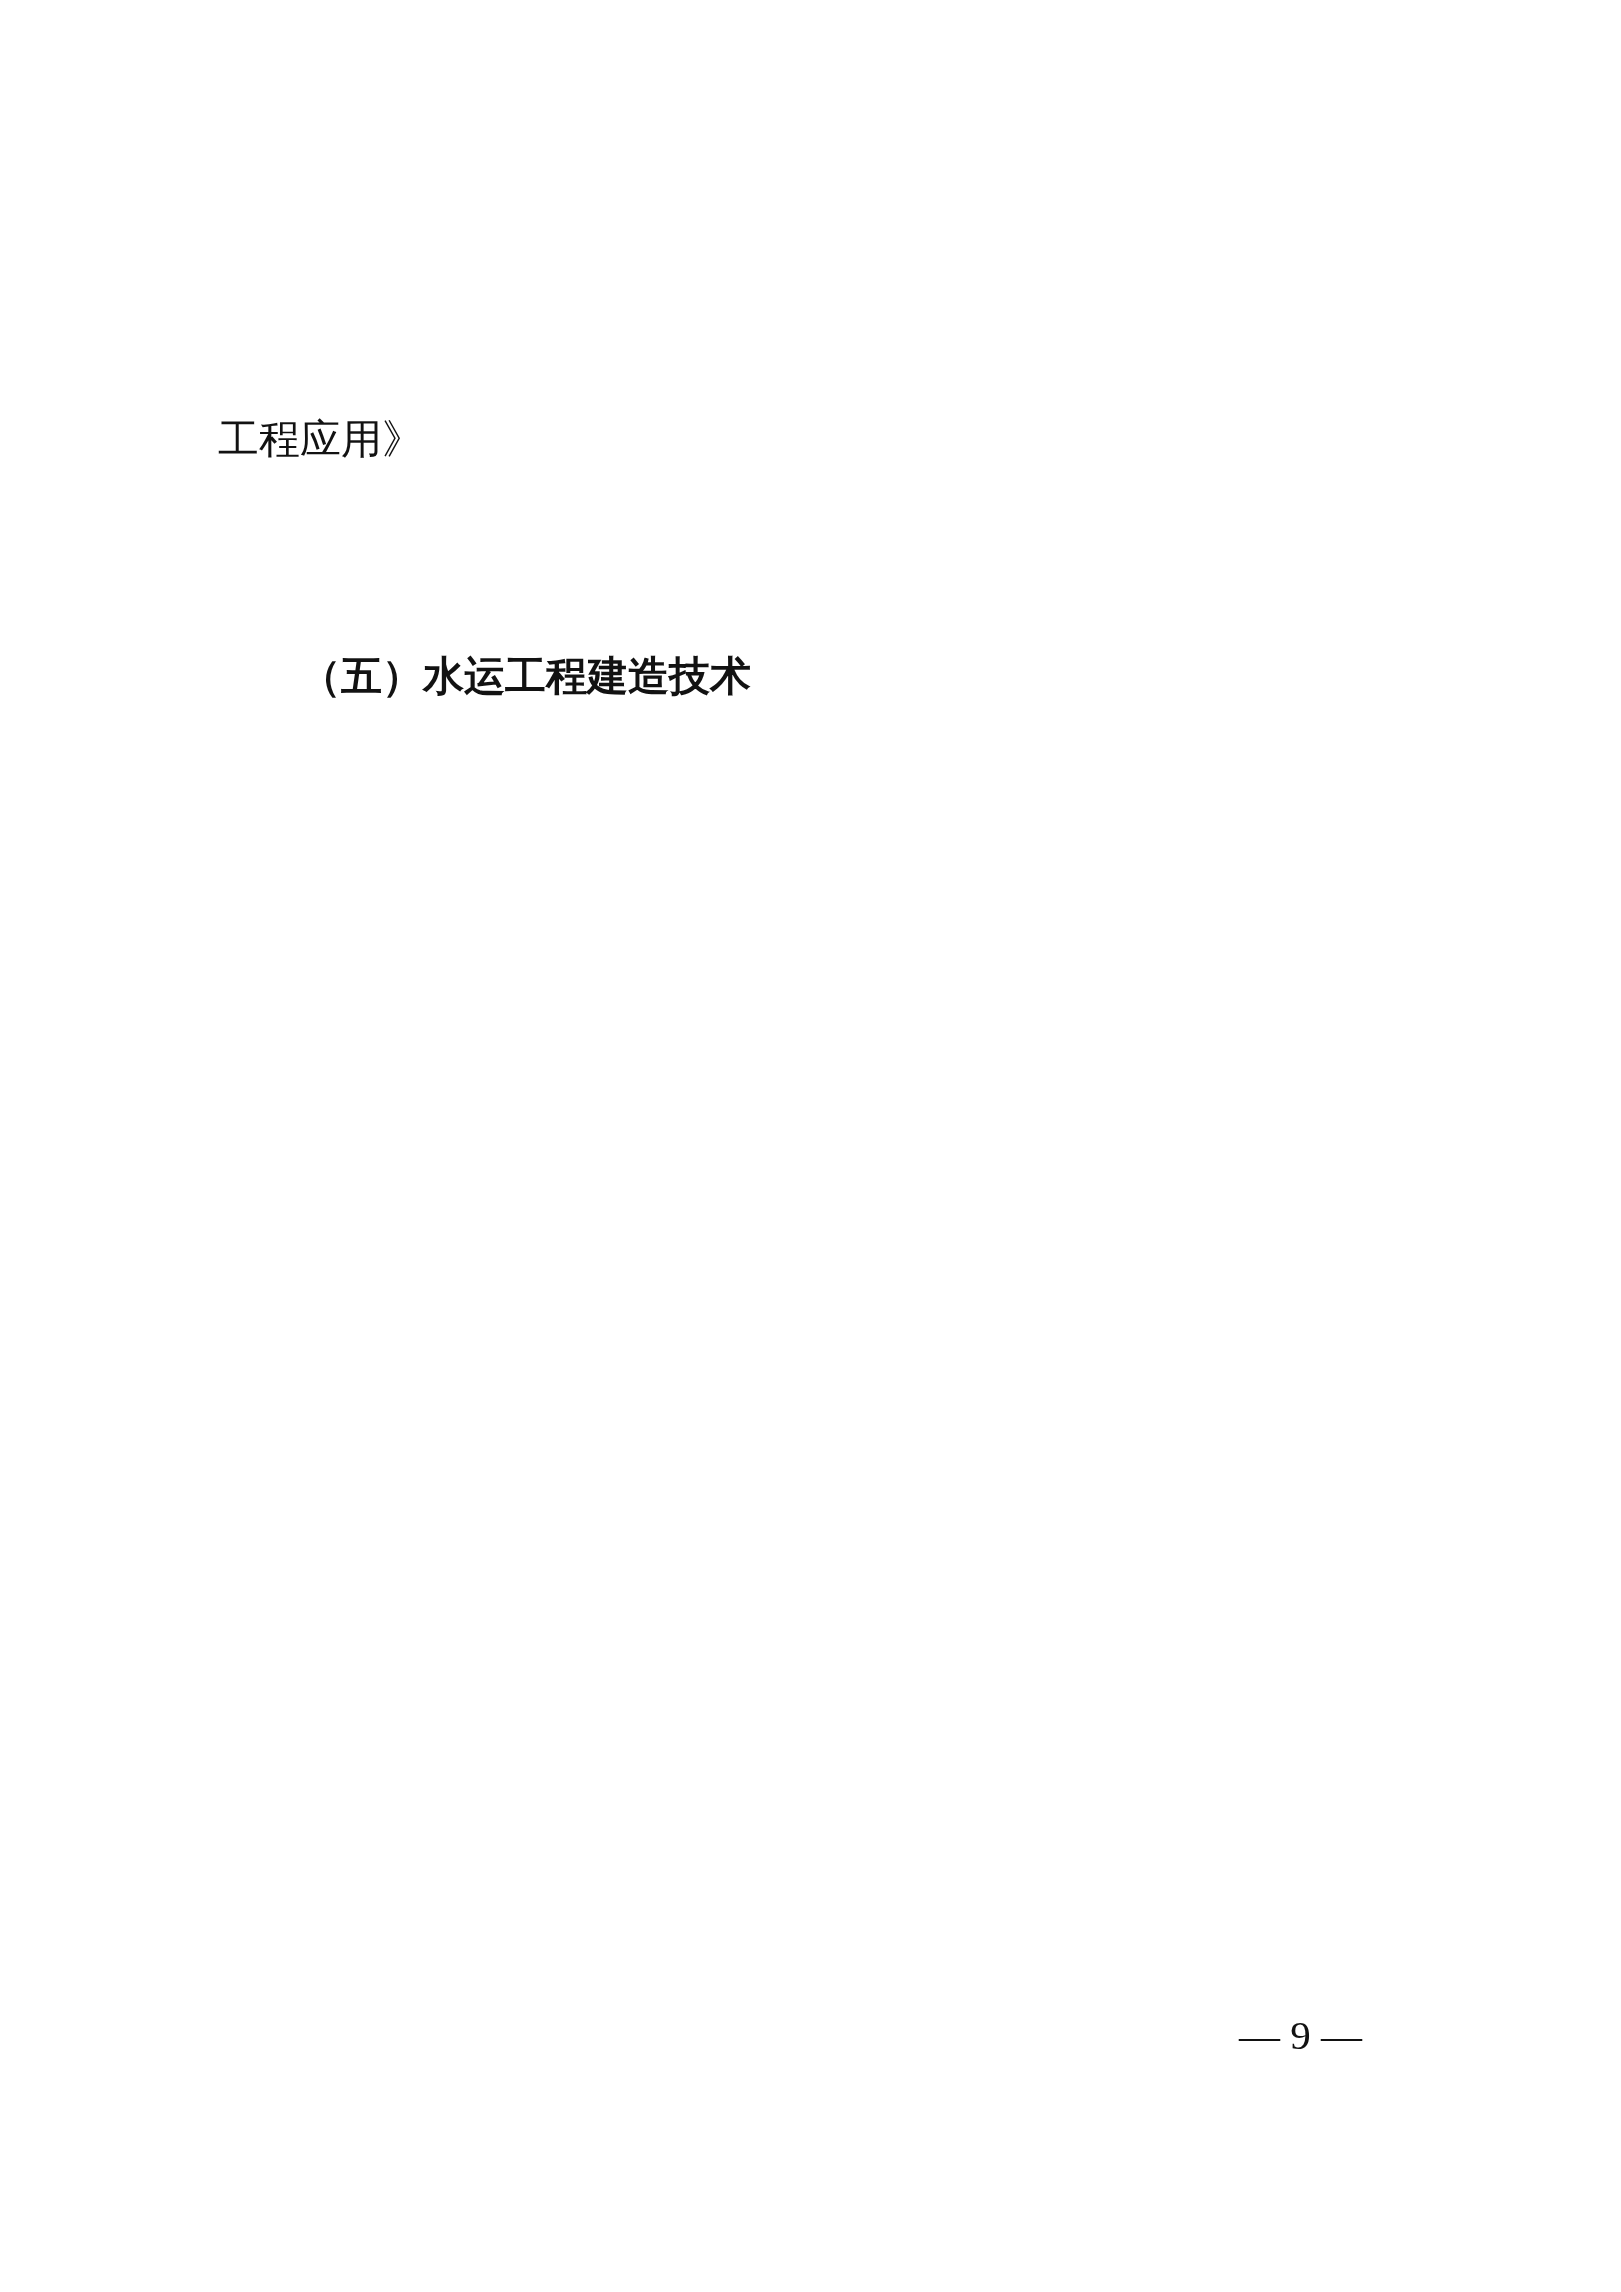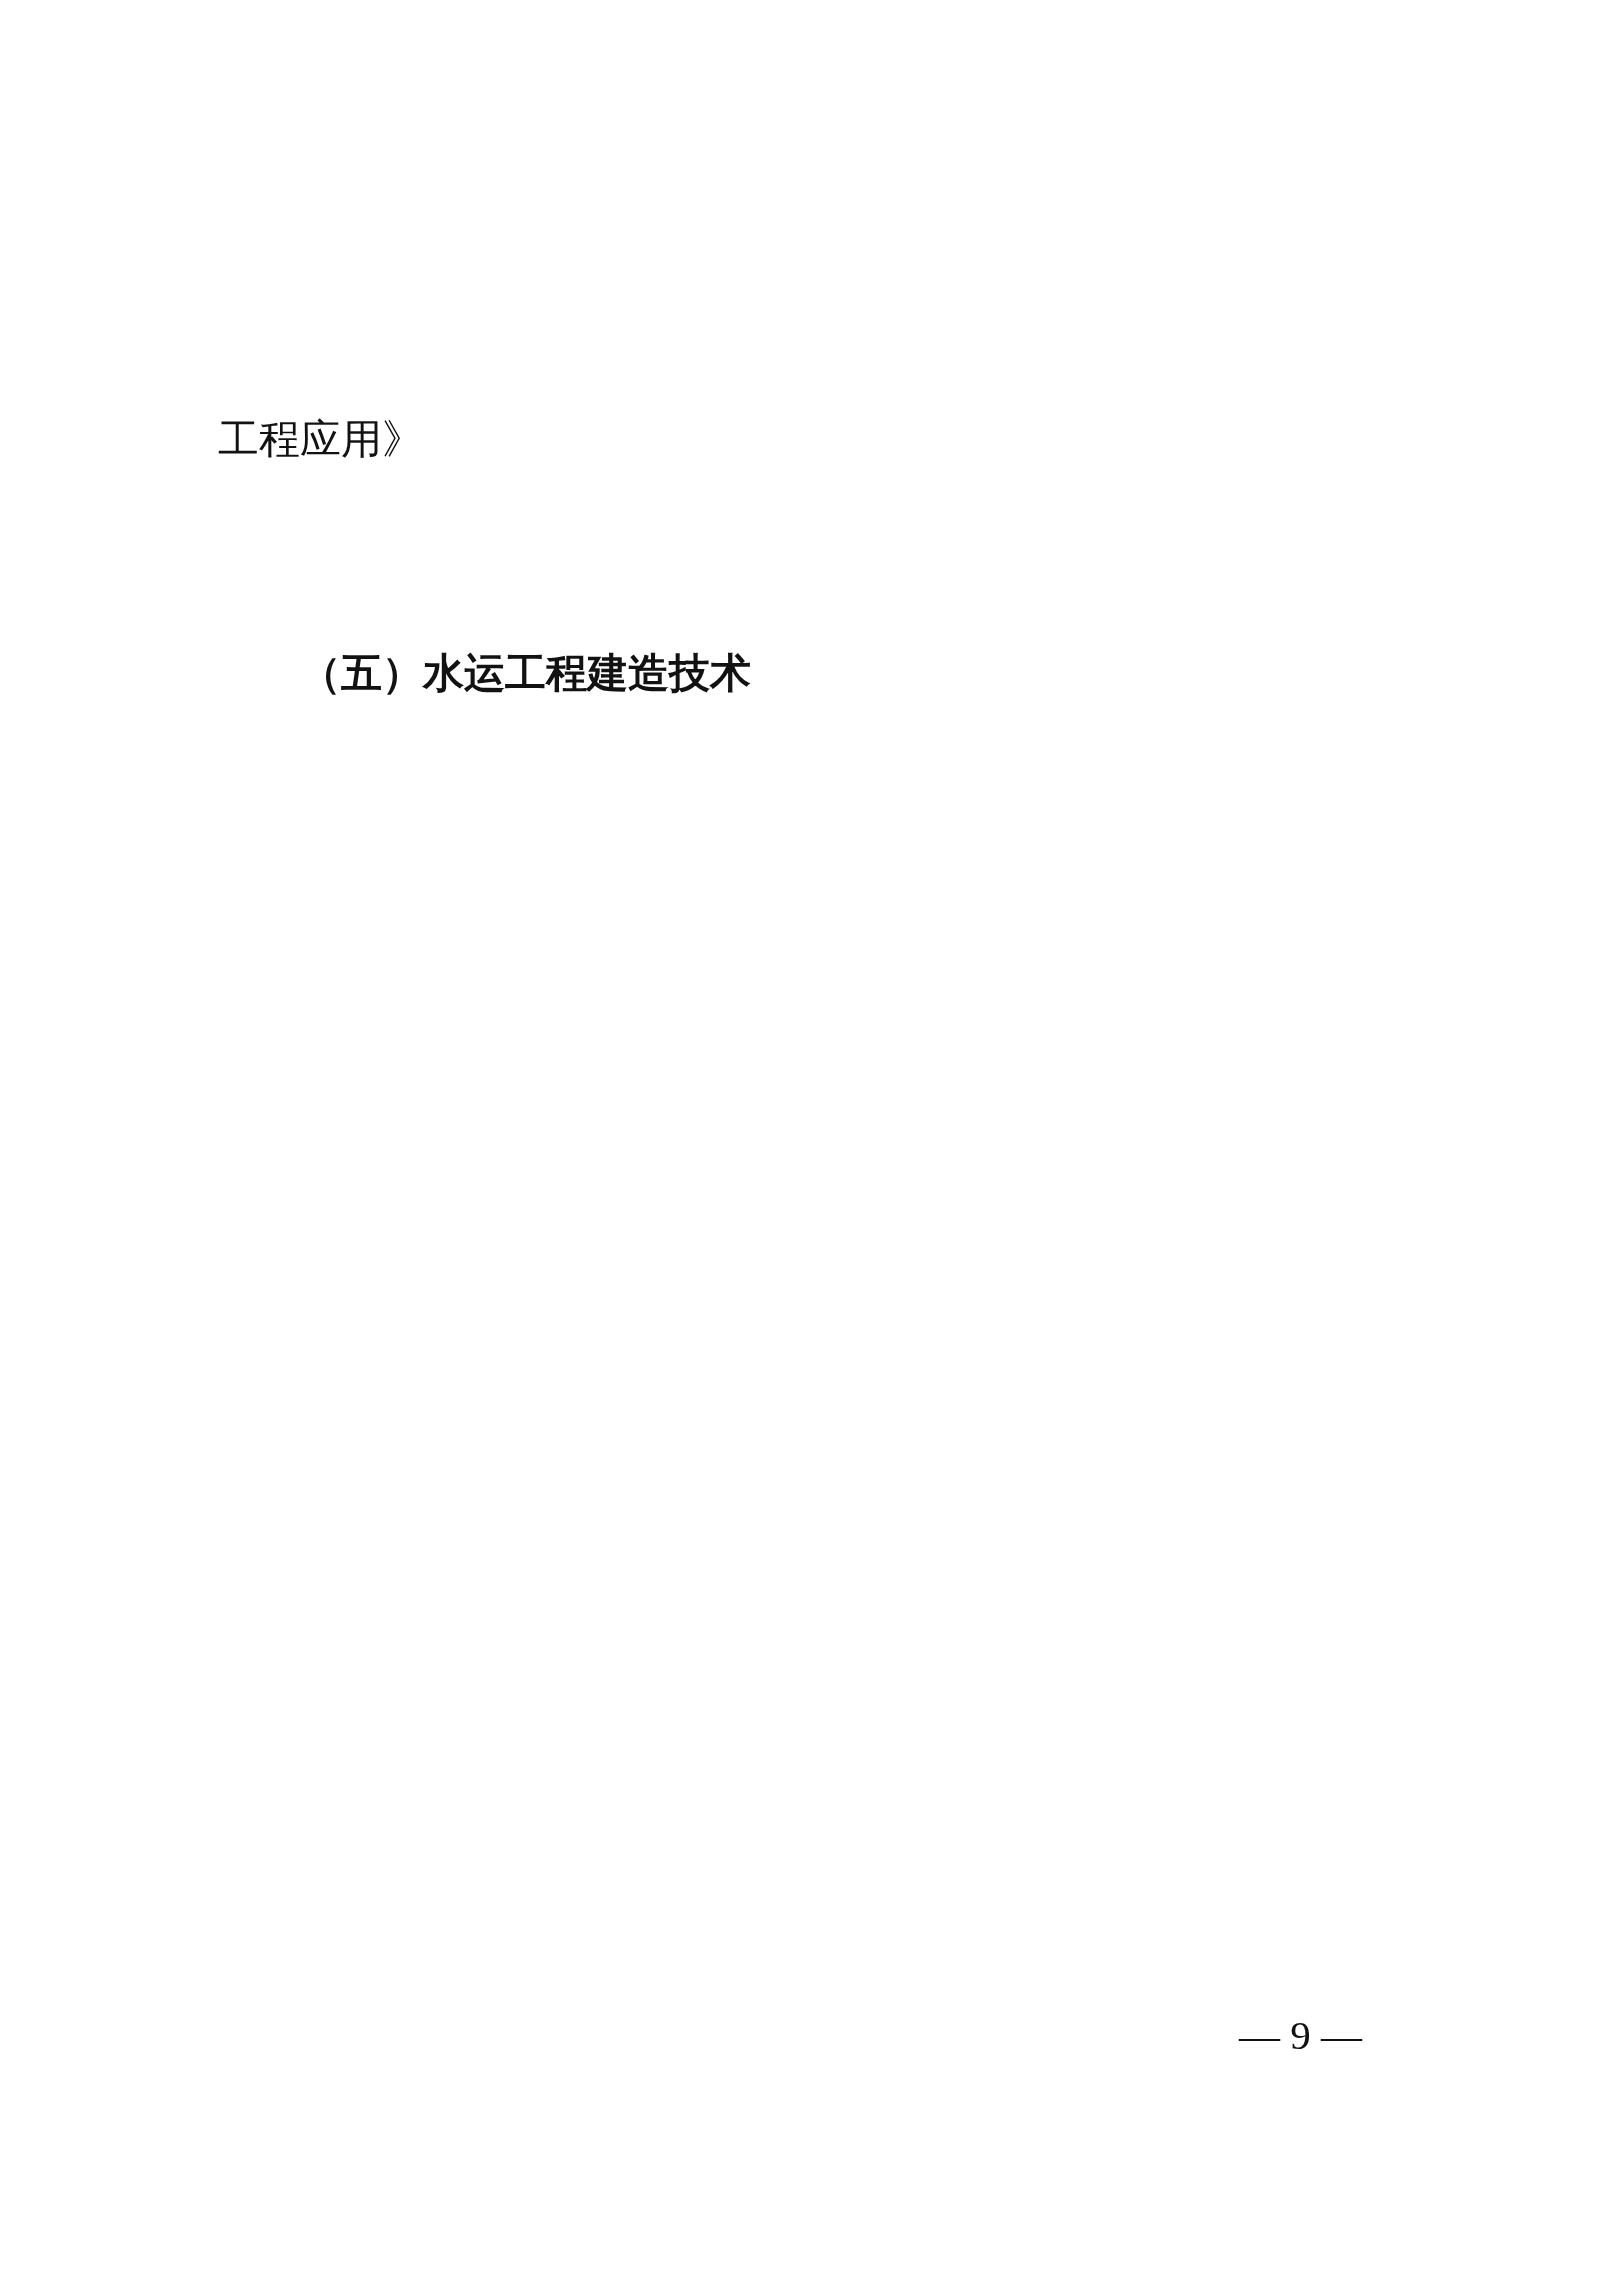--- a/index.html
+++ b/index.html
@@ -30,21 +30,21 @@
   .ind {
     text-indent: 82px;
   }
   .jst {
     text-align: justify;
     text-align-last: justify;
     text-justify: inter-character;
   }
   .kai {
     font-weight: 700;
-    font-family: Liberation Mono, monospace;
+    font-family: Liberation Sans, sans-serif;
   }
   .page-number {
     position: absolute;
     top: 2011px;
     right: 259px;
     font-size: 41px;
     line-height: 49px;
     font-family: "Liberation Serif", "DejaVu Serif", serif;
     color: #121212;
   }

